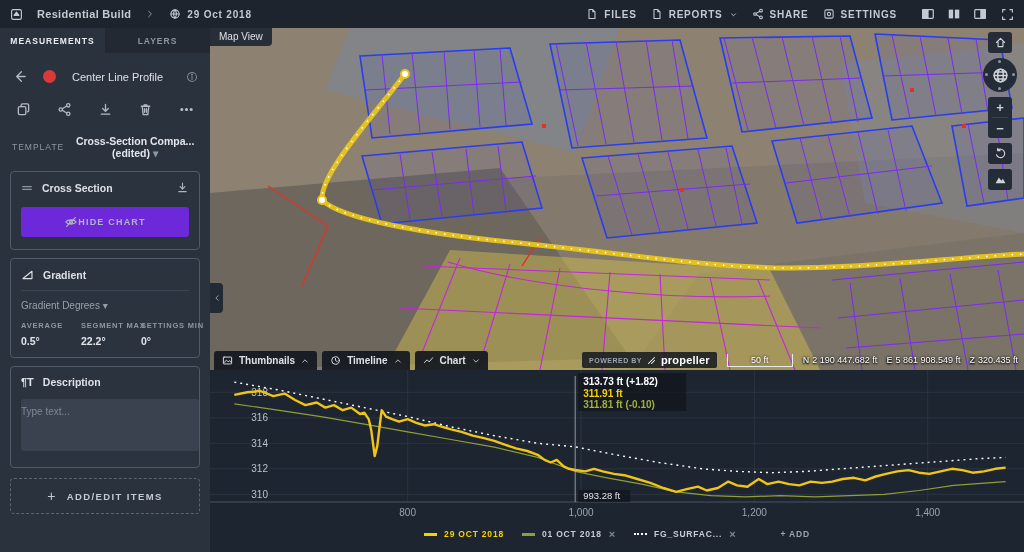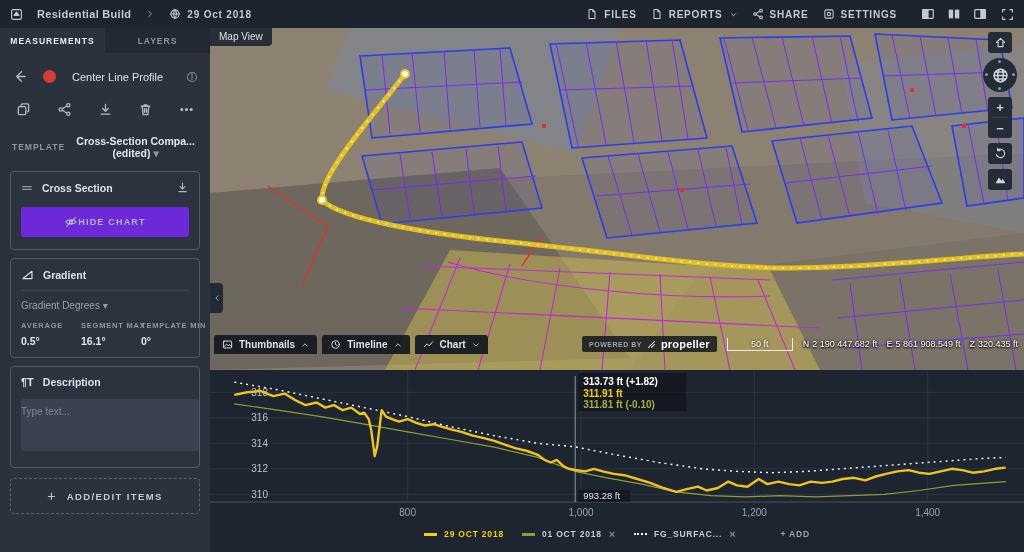--- a/index.html
+++ b/index.html
@@ -23,21 +23,21 @@
   .side-tab { flex:1; display:flex; align-items:center; justify-content:center; font-size:8.5px;
     font-weight:bold; letter-spacing:1px; cursor:pointer; }
   .side-tab.active { background:#2a323e; color:#e8ebee; }
   .side-tab.inactive { background:#222933; color:#8d97a1; }
   #meas-header { display:flex; align-items:center; gap:16px; padding:16px 12px 6px 12px; }
   .red-dot { width:13px; height:13px; border-radius:50%; background:#d93a35; cursor:pointer; }
   #meas-title { font-size:11px; color:#dde1e5; flex:1; }
   #action-row { display:flex; align-items:center; justify-content:space-between; padding:12px 16px 10px 16px; color:#b3bac2; }
   #action-row .act { cursor:pointer; }
   #template-row { display:flex; align-items:center; padding:8px 12px 4px 12px; gap:8px; }
-  #template-label { font-size:8.5px; letter-spacing:1px; color:#8d97a1; font-weight:bold; }
+  #template-label { font-size:8.5px; letter-spacing:1px; color:#8d97a1; font-weight:normal; }
   #template-value { flex:1; text-align:center; font-size:10.5px; color:#e2e5e9; font-weight:bold; cursor:pointer; }
   .card { margin:8px 10px 0 10px; border:1px solid #505b68; border-radius:4px; background:#2b333f; }
   .card-head { display:flex; align-items:center; gap:9px; padding:9px 10px; font-size:10.5px; font-weight:bold; color:#dde1e5; }
   .card-head .spacer { flex:1; }
   #hide-chart-btn { margin:4px 10px 12px 10px; height:30px; background:#6d28d9; border-radius:3px;
     display:flex; align-items:center; justify-content:center; color:#aeb6bf;
     font-size:9px; font-weight:bold; letter-spacing:1.2px; cursor:pointer; }
   .card-divider { border-top:1px solid #3c4551; margin:0 10px; }
   #gradient-units { padding:9px 10px 2px 10px; font-size:10px; color:#97a0aa; cursor:pointer; }
   #stats-row { display:flex; padding:8px 10px 10px 10px; gap:10px; }
@@ -62,21 +62,21 @@
   .mc-btn { width:24px; height:21px; background:#242c37; border-radius:3px; color:#cfd4da;
     display:flex; align-items:center; justify-content:center; cursor:pointer; }
   #compass { width:34px; height:34px; border-radius:50%; background:#242c37; display:flex;
     align-items:center; justify-content:center; color:#cfd4da; cursor:pointer; position:relative; }
   .compass-dot { position:absolute; width:3px; height:3px; border-radius:50%; background:#8d97a1; }
   #zoom-panel { width:24px; background:#242c37; border-radius:3px; display:flex; flex-direction:column; }
   .zoom-btn { height:20px; display:flex; align-items:center; justify-content:center; color:#cfd4da;
     font-size:13px; font-weight:bold; cursor:pointer; }
   .zoom-sep { border-top:1px solid #39424e; margin:0 4px; }
 
-  #map-bottombar { position:absolute; bottom:16px; left:0; width:100%; height:20px; display:flex;
+  #map-bottombar { position:absolute; bottom:0; left:0; width:100%; height:20px; display:flex;
     align-items:flex-end; justify-content:space-between; z-index:6; }
   #panel-toggles { display:flex; gap:5px; padding-left:4px; }
   .panel-toggle { height:19px; background:rgba(18,24,31,.92); border-radius:3px 3px 0 0; display:flex;
     align-items:center; gap:6px; padding:0 8px; font-size:10px; font-weight:bold; color:#dde1e5; cursor:pointer; }
   #map-br { display:flex; align-items:center; gap:10px; padding:0 6px 2px 0; }
   #powered-by { display:flex; align-items:center; gap:5px; background:rgba(18,24,31,.85);
     border-radius:2px; padding:2px 7px; }
   #powered-by .pb-label { font-size:7px; letter-spacing:.5px; color:#9aa4ae; font-weight:bold; }
   #powered-by .pb-brand { font-size:11px; font-weight:bold; color:#fff; letter-spacing:.2px; }
   #scale-widget { width:66px; height:13px; border-left:1px solid #e8ebee; border-right:1px solid #e8ebee;
@@ -298,24 +298,24 @@
       <span>Gradient Degrees</span>
       <span> ▾</span>
     </div>
     <div id="stats-row">
       <div class="stat">
         <div class="stat-label">AVERAGE</div>
         <div class="stat-value">0.5°</div>
       </div>
       <div class="stat">
         <div class="stat-label">SEGMENT MAX</div>
-        <div class="stat-value">16.1°</div>
+        <div class="stat-value">22.2°</div>
       </div>
       <div class="stat">
-        <div class="stat-label">TEMPLATE MIN</div>
+        <div class="stat-label">SETTINGS MIN</div>
         <div class="stat-value">0°</div>
       </div>
     </div>
   </div>
 
   <div class="card">
     <div class="card-head">
       <span style="font-size:11px; color:#dde1e5;">¶T</span>
       <span>Description</span>
     </div>

